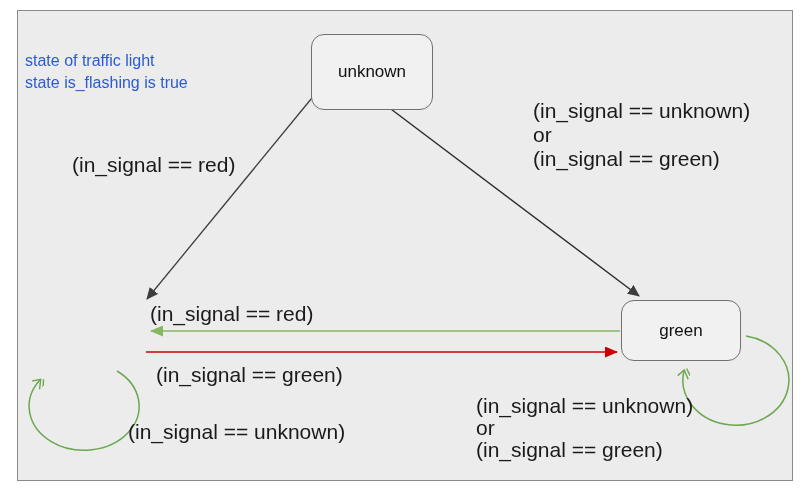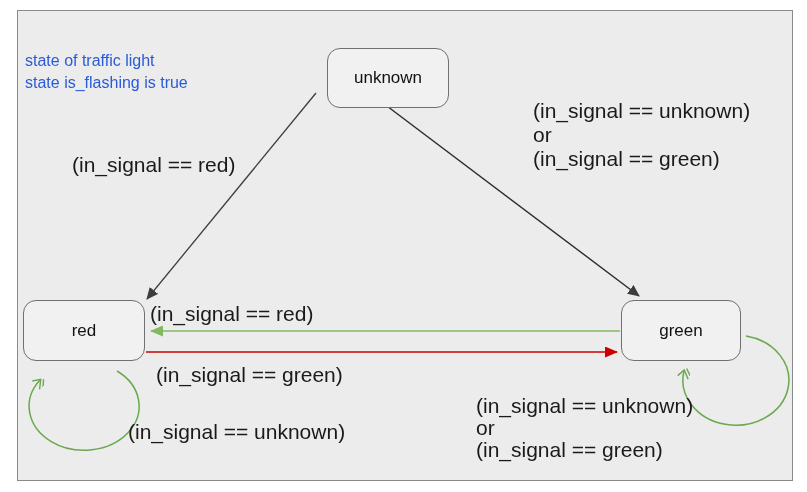--- a/index.html
+++ b/index.html
@@ -38,21 +38,21 @@
     box-sizing: border-box;
     background: #f1f1f1;
     border: 1.4px solid #707070;
     border-radius: 13px;
     display: flex;
     align-items: center;
     justify-content: center;
     font-size: 17px;
     color: #111111;
   }
-  .state-unknown { left: 311px; top: 48px;  width: 122px; height: 60px; margin-left: 16px; }
+  .state-unknown { left: 311px; top: 34px;  width: 122px; height: 76px; }
   .state-red     { left: 23px;  top: 300px; width: 122px; height: 61px; }
   .state-green   { left: 621px; top: 300px; width: 120px; height: 61px; justify-content: center; }
   .lbl {
     position: absolute;
     font-size: 21px;
     line-height: 22px;
     color: #1a1a1a;
     white-space: nowrap;
   }
   .lbl-title {
@@ -102,23 +102,20 @@
     <line x1="146" y1="352" x2="617" y2="352" stroke="#cc0000" stroke-width="1.5" marker-end="url(#mRed)"></line>
 
     <path d="M 117 371 A 55 44 0 1 1 40 380" fill="none" stroke="#6aa84f" stroke-width="1.5" marker-end="url(#mChevGreen)"></path>
 
     <path d="M 746 336 A 53 45 0 1 1 684 371" fill="none" stroke="#6aa84f" stroke-width="1.5" marker-end="url(#mChevGreen)"></path>
   </svg>
 
   <div class="state state-unknown">
     <span>unknown</span>
   </div>
-  <div class="state state-red">
-    <span>red</span>
-  </div>
   <div class="state state-green">
     <span>green</span>
   </div>
 
   <div class="lbl lbl-title">
     <div>state of traffic light</div>
     <div>state is_flashing is true</div>
   </div>
 
   <div class="lbl lbl-ul">(in_signal == red)</div>

